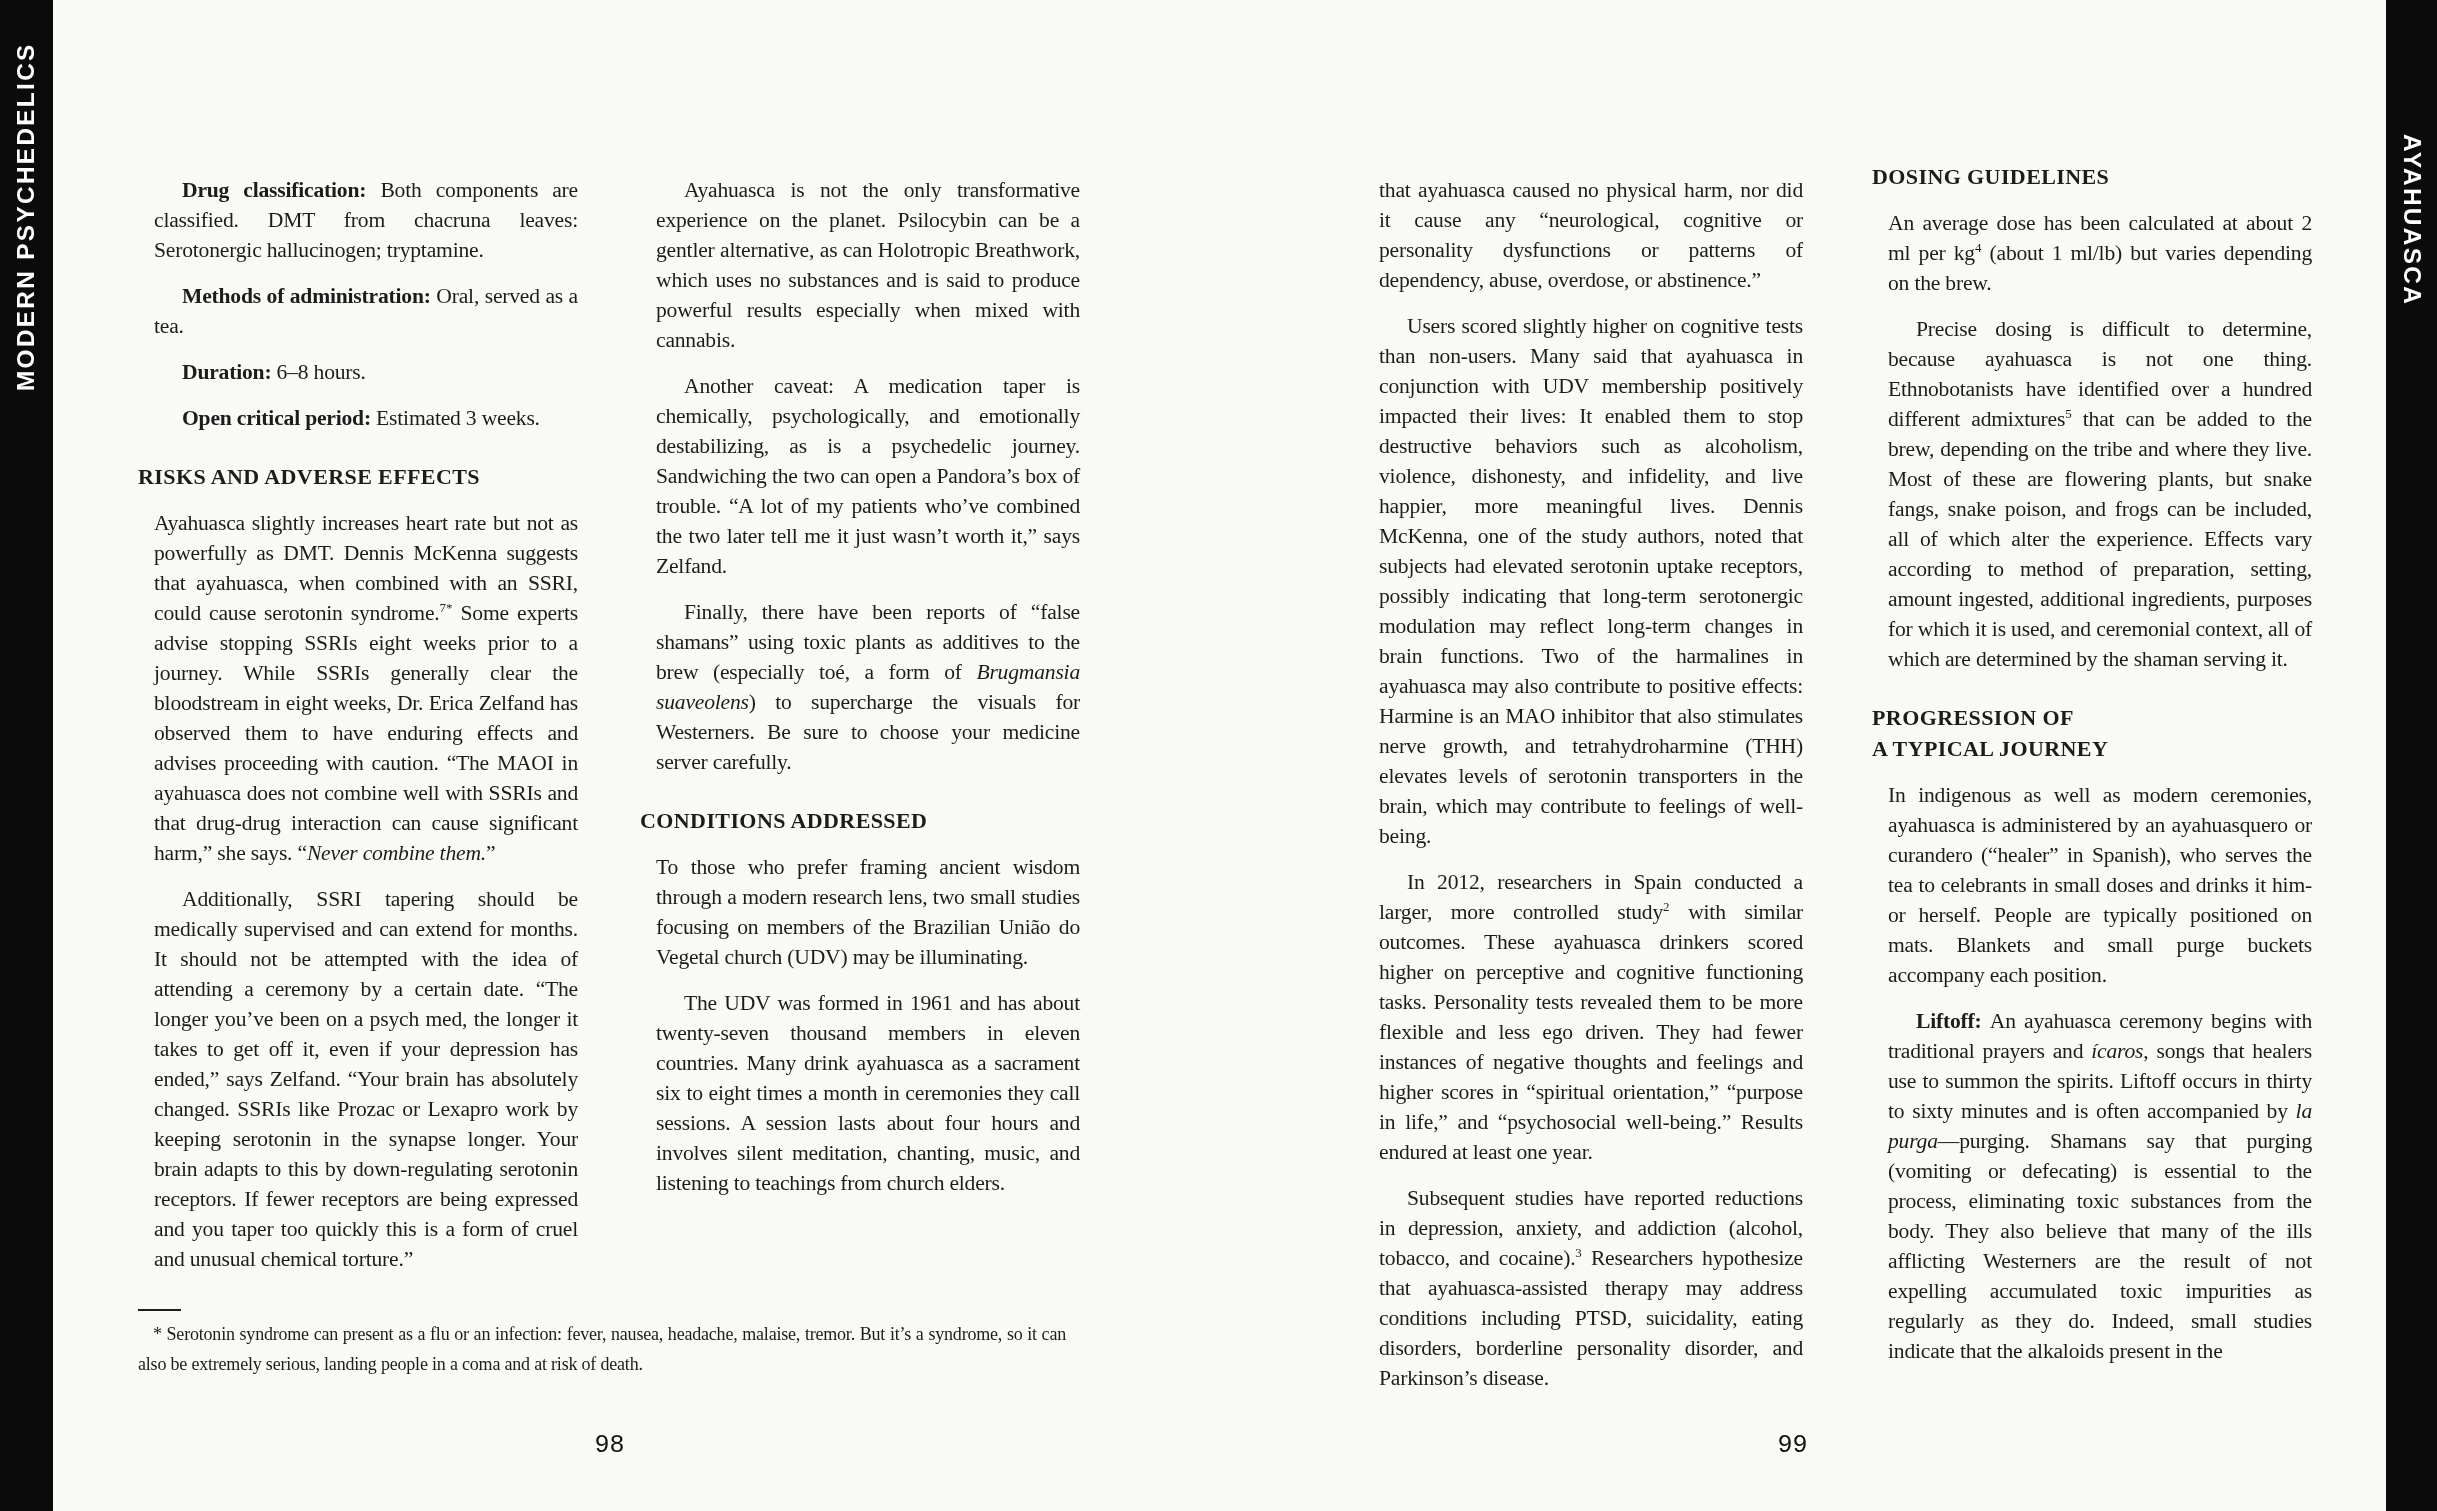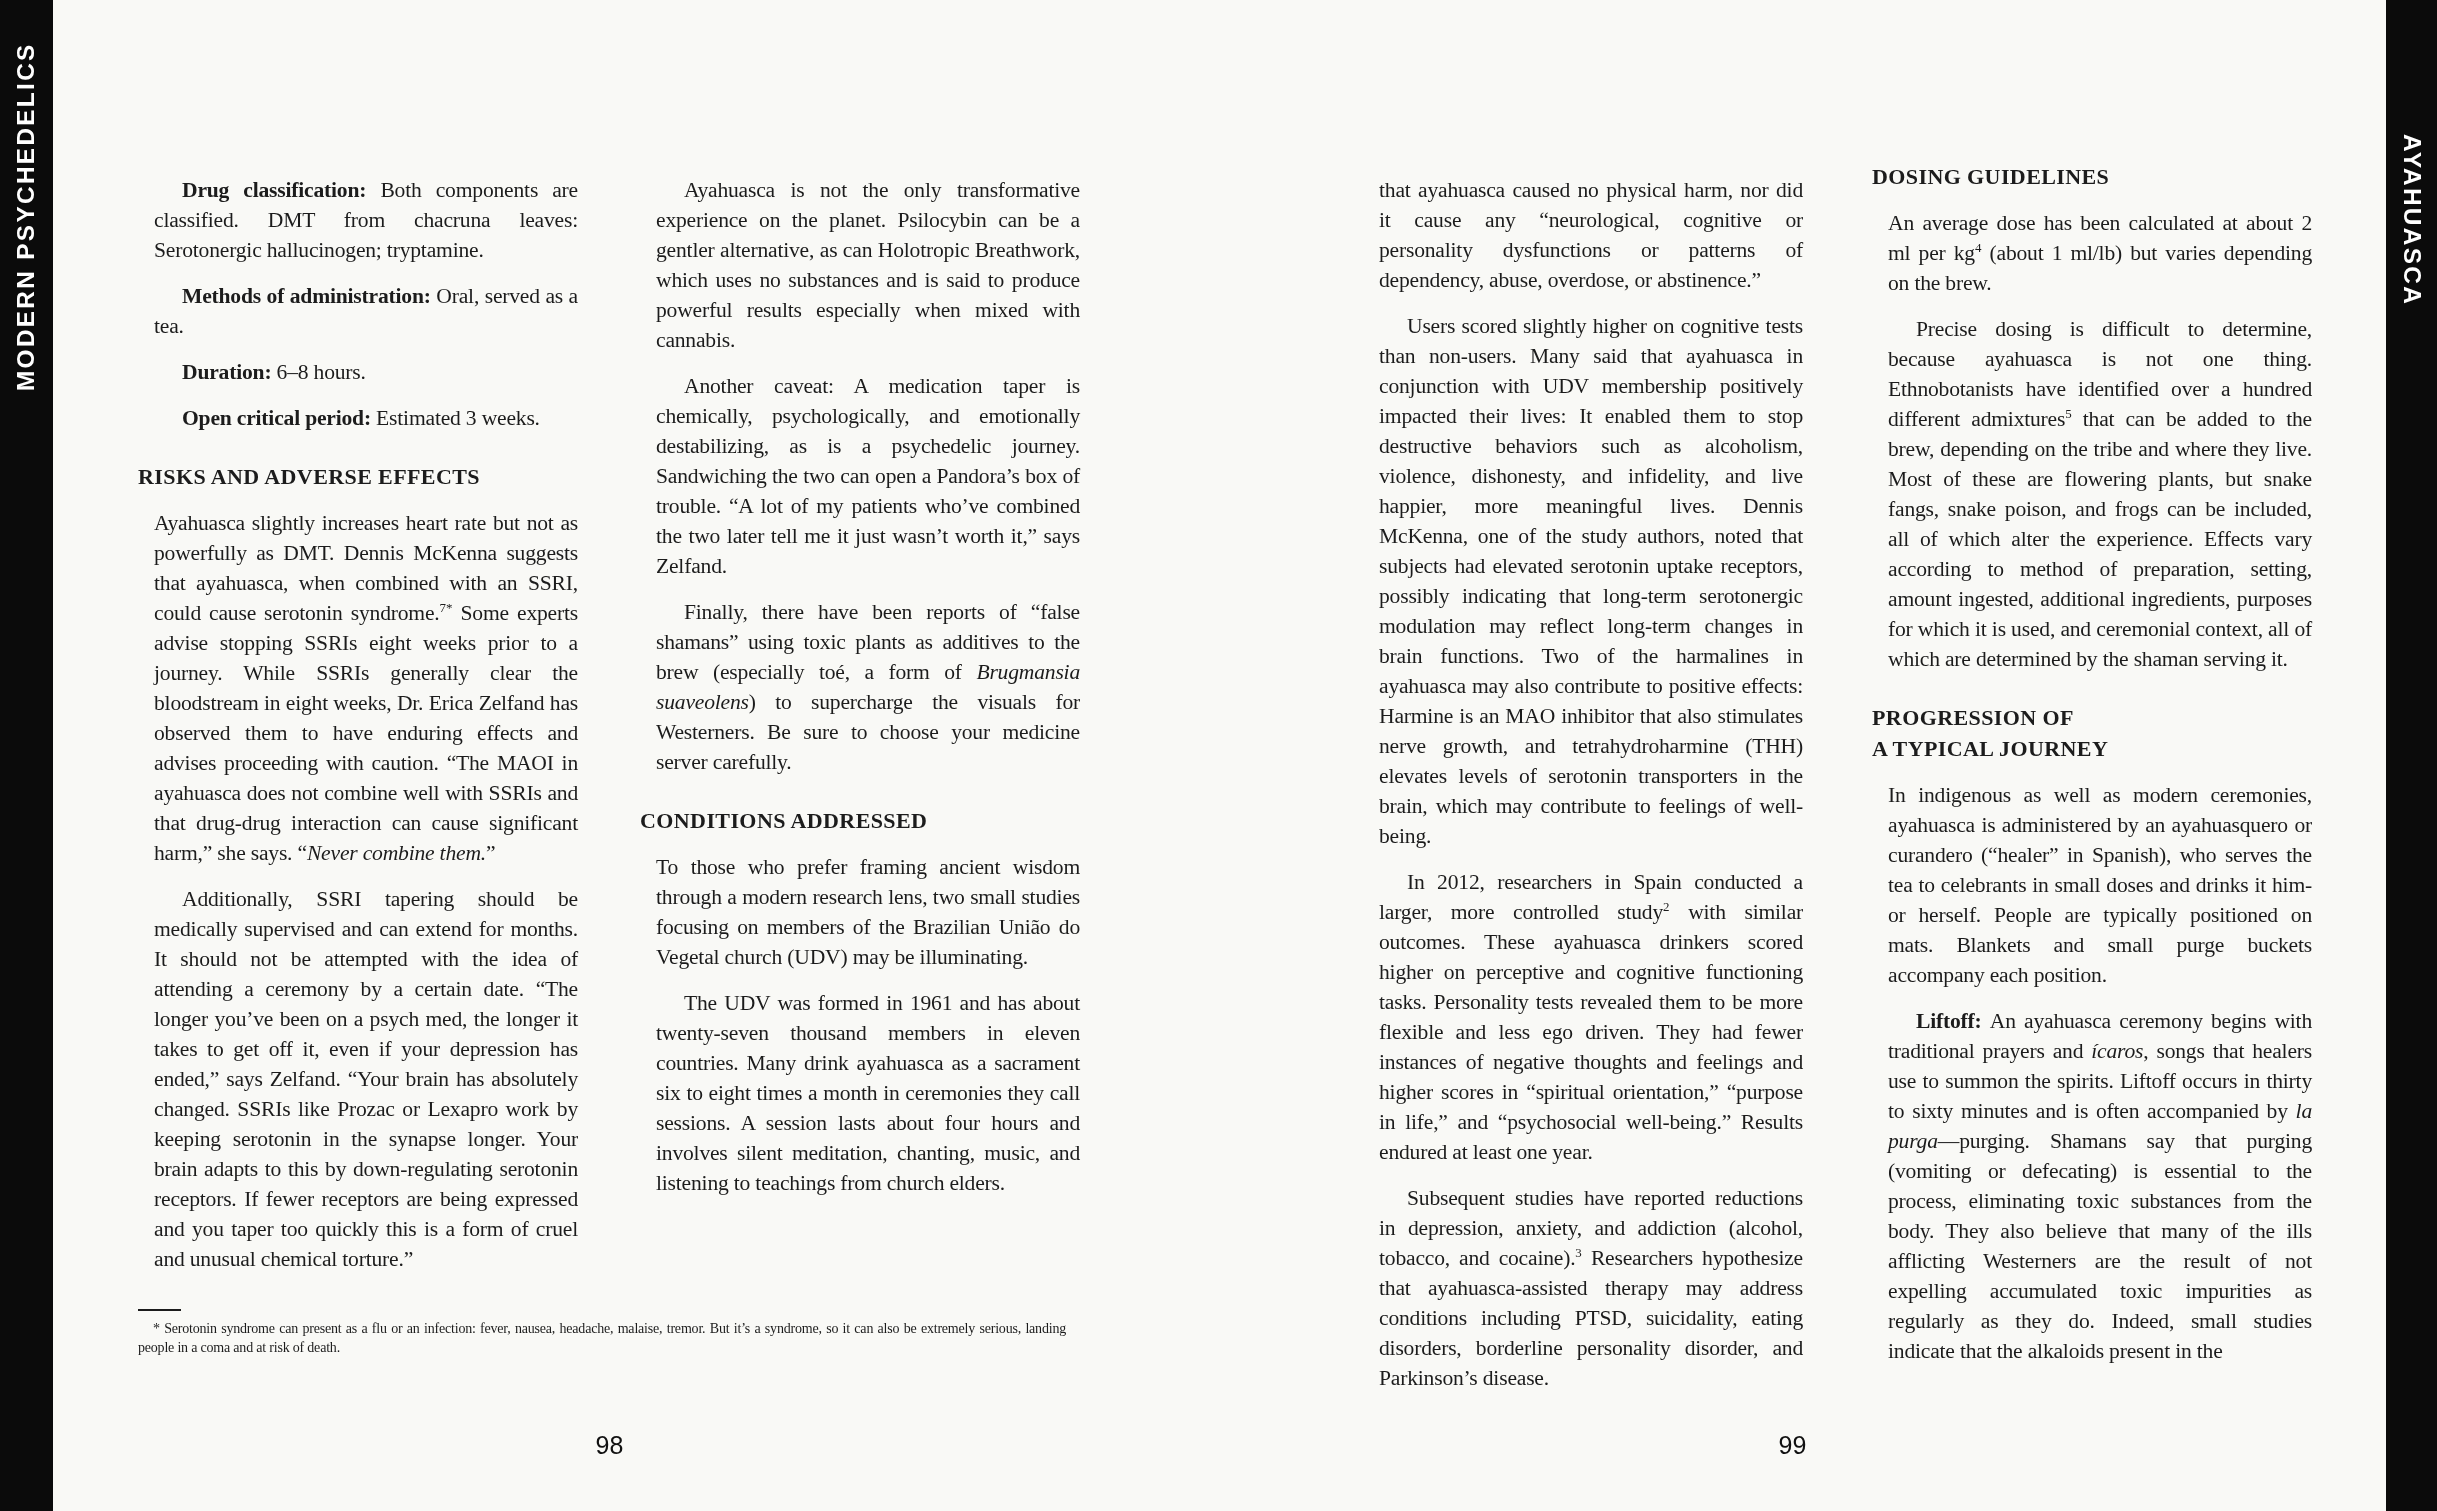--- a/index.html
+++ b/index.html
@@ -38,27 +38,27 @@
     letter-spacing:0.4px;margin:28px 0 7.5px 0;line-height:31px;text-indent:0;
   }
   .heading.first{margin-top:1.9px;}
   .b{font-weight:bold;}
   .i{font-style:italic;}
   sup{font-size:0.60em;line-height:0;vertical-align:super;letter-spacing:0;}
   
   #footnote-block{position:absolute;left:138px;top:1309px;width:928px;}
   #footnote-rule{width:43px;height:1.9px;background:#1c1c1c;margin:0 0 8.4px 0;}
   #footnote-text{
-    font-size:14px;line-height:19px;text-align:justify;text-indent:15px;
+    font-size:18px;line-height:30px;text-align:justify;text-indent:15px;
     letter-spacing:-0.2px;
   }
   
   .page-number{
     position:absolute;top:1431px;width:113px;text-align:center;
-    font-family:Liberation Sans, sans-serif;
+    font-family:Liberation Mono, monospace;
     font-size:25px;color:#111;
   }
   #page-number-left{left:553px;}
   #page-number-right{left:1736px;}
 </style>
 </head>
 <body>
 
 <div class="tab tab-left">
   <div class="tab-label up" id="tab-label-left">MODERN PSYCHEDELICS</div>

